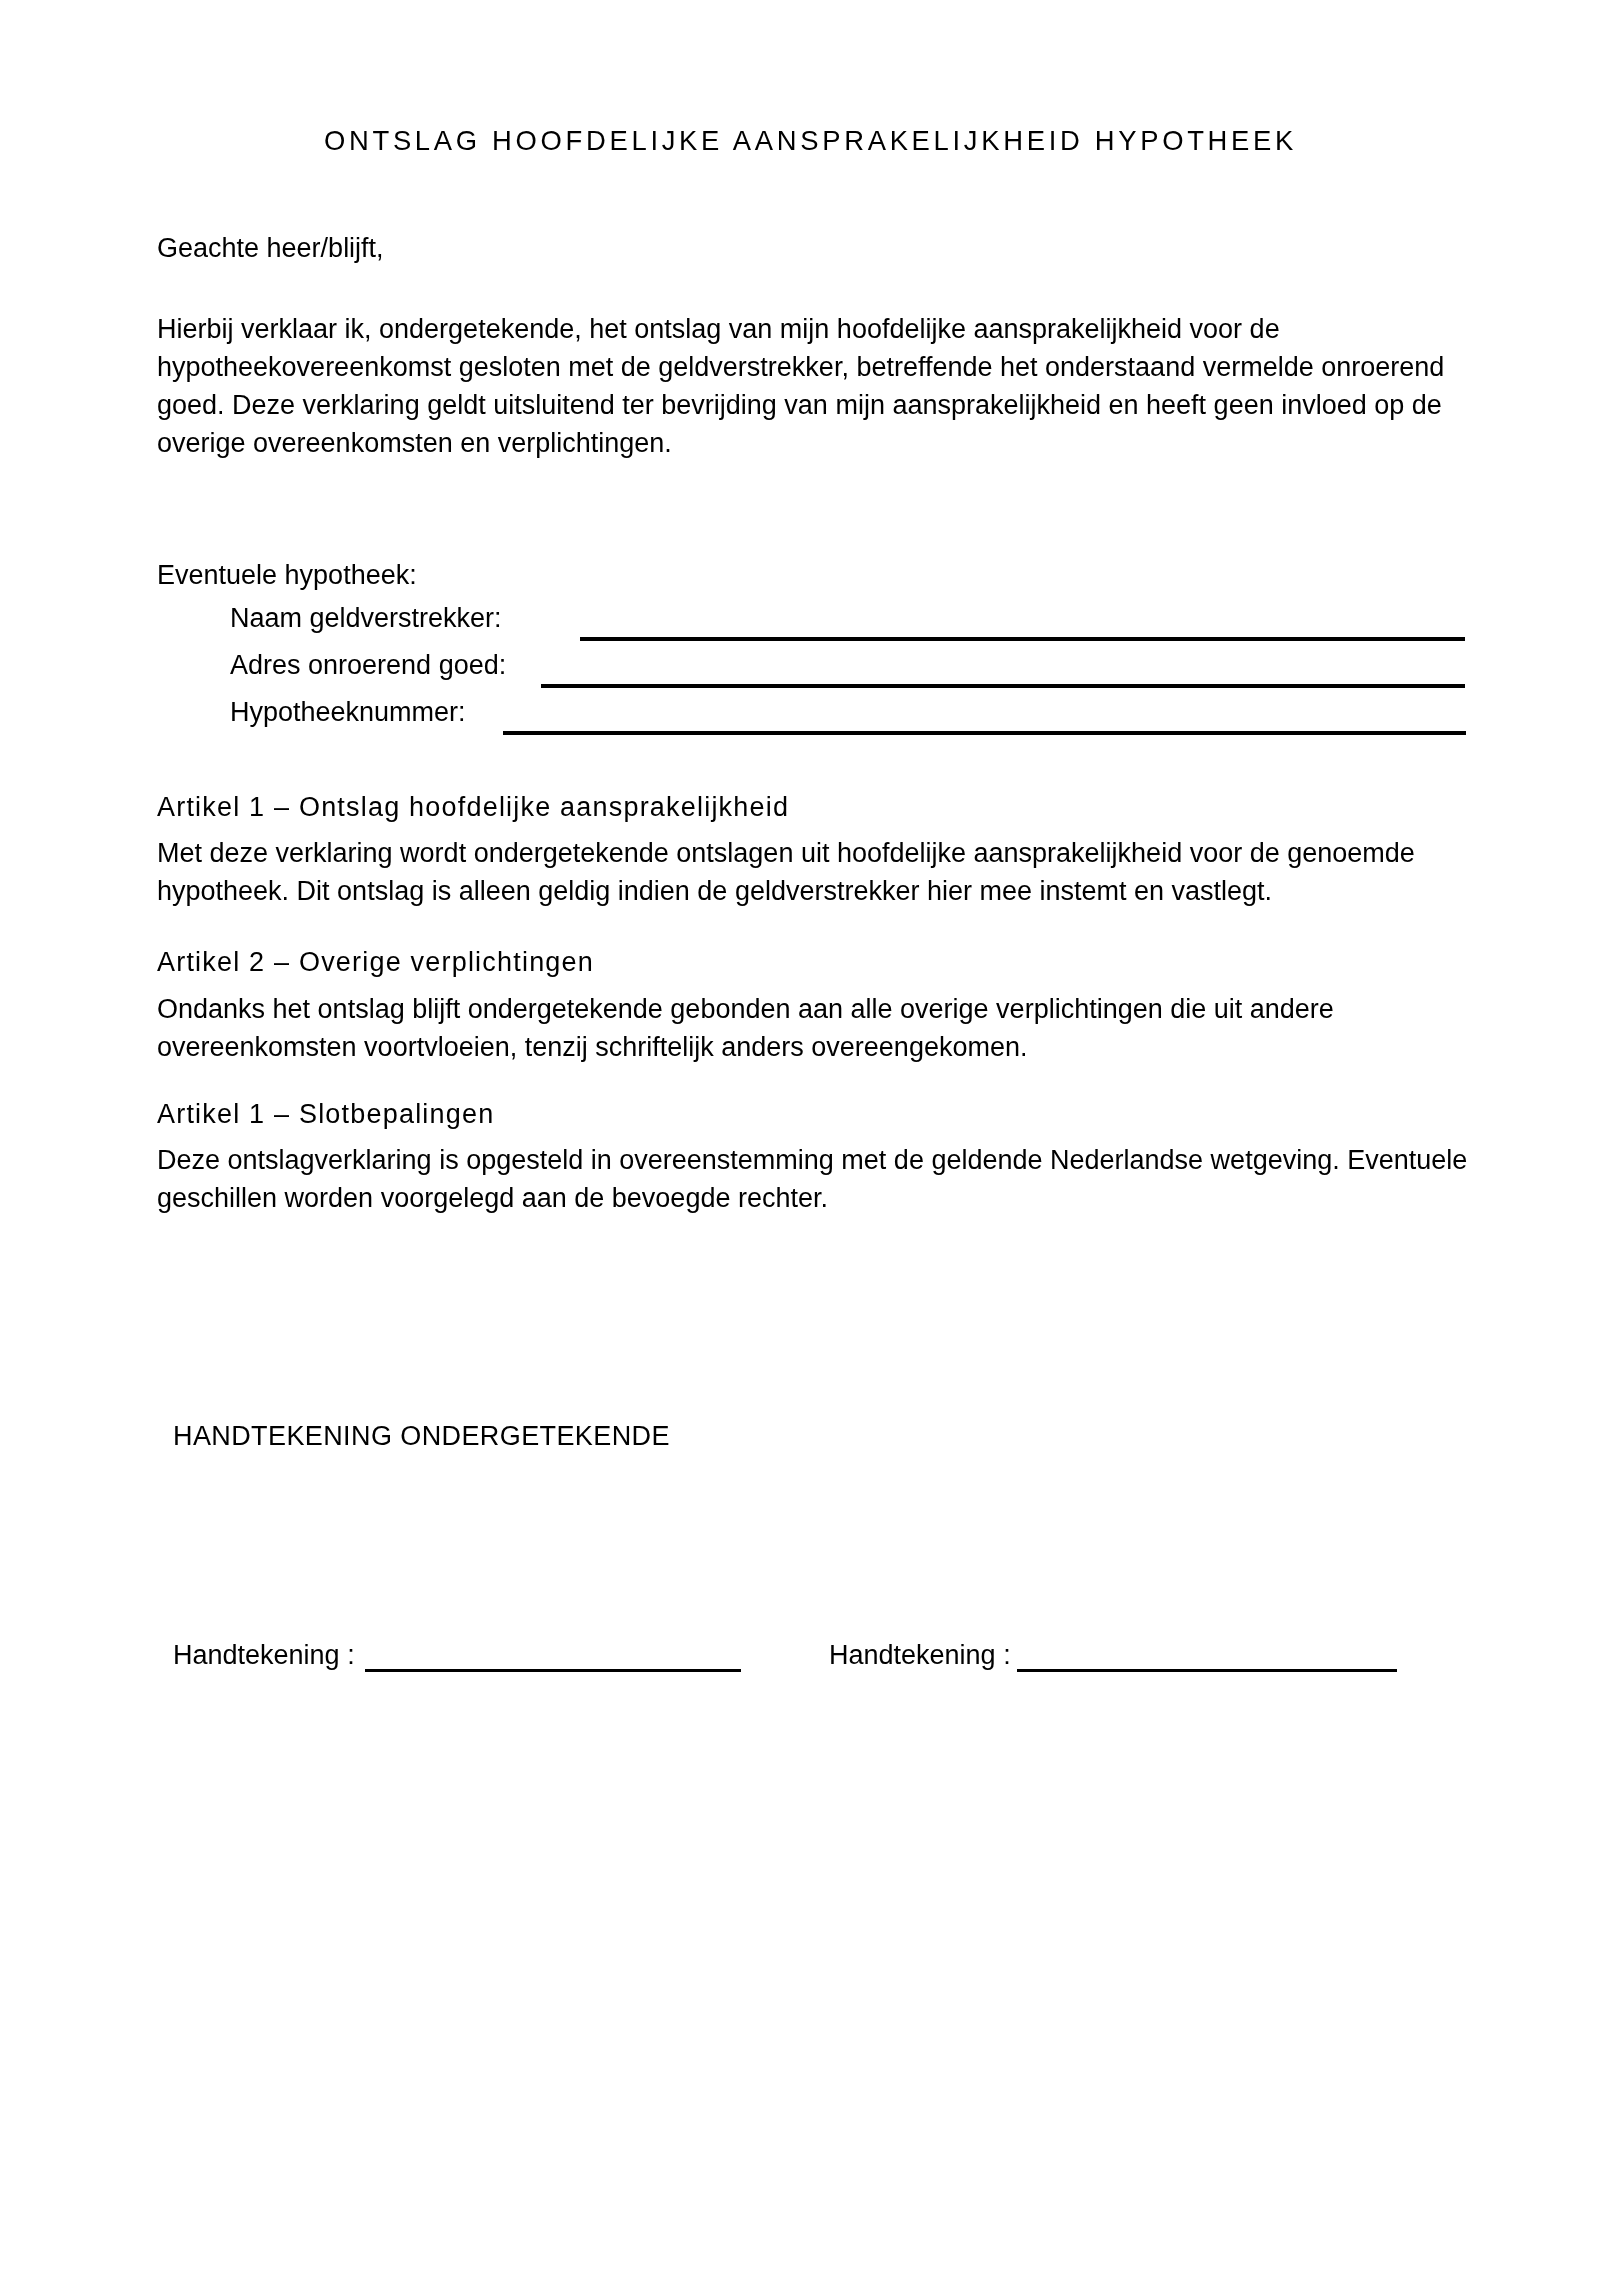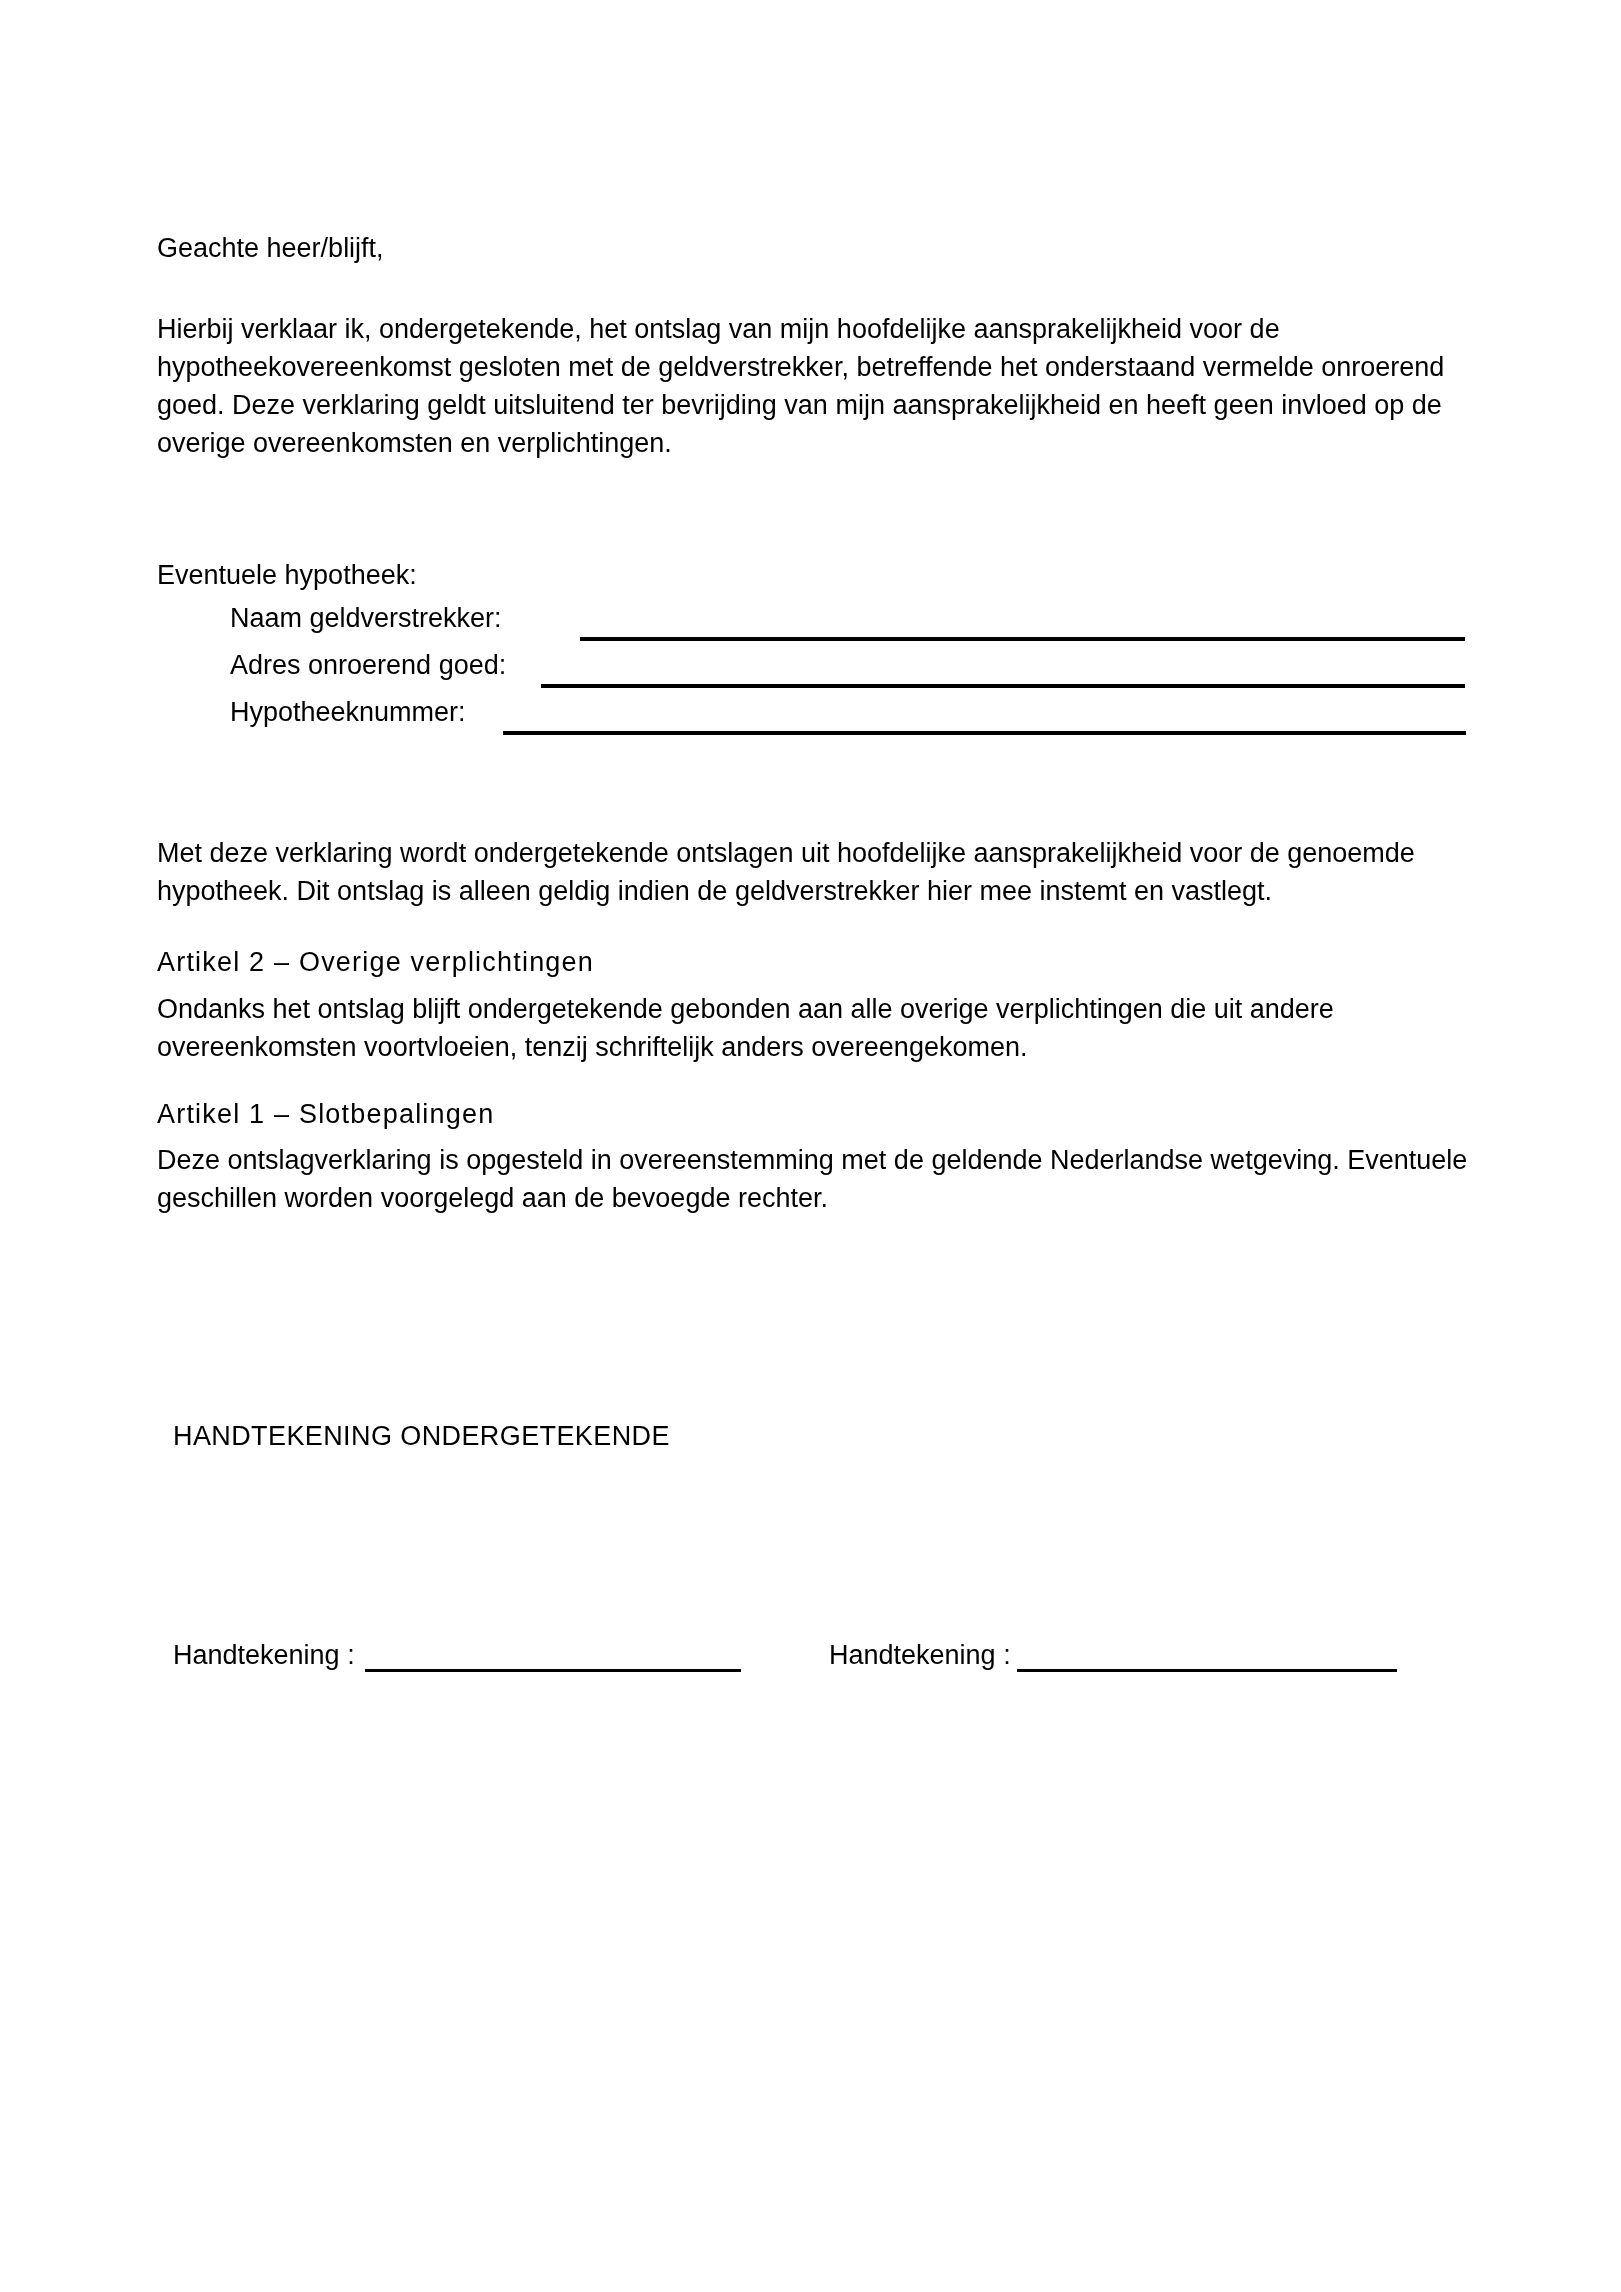--- a/index.html
+++ b/index.html
@@ -54,36 +54,38 @@
   .sig-label-right { left: 829px; }
   .sig-line { position: absolute; height: 2.5px; background: #000000; }
   .sig-line-left { top: 1669px; left: 365px; width: 376px; }
   .sig-line-right { top: 1669px; left: 1017px; width: 380px; }
 </style>
 </head>
 <body>
 
 <div class="page">
 
+  <div class="abs doc-title">ONTSLAG HOOFDELIJKE AANSPRAKELIJKHEID HYPOTHEEK</div>
 
   <div class="abs body-text salutation">Geachte heer/blijft,</div>
 
   <div class="abs body-text intro">Hierbij verklaar ik, ondergetekende, het ontslag van mijn hoofdelijke aansprakelijkheid voor de hypotheekovereenkomst gesloten met de geldverstrekker, betreffende het onderstaand vermelde onroerend goed. Deze verklaring geldt uitsluitend ter bevrijding van mijn aansprakelijkheid en heeft geen invloed op de overige overeenkomsten en verplichtingen.</div>
 
   <div class="abs body-text details-heading">Eventuele hypotheek:</div>
 
   <div class="abs body-text field-label field-label-0">Naam geldverstrekker:</div>
   <div class="fill-line fill-line-0"></div>
 
   <div class="abs body-text field-label field-label-1">Adres onroerend goed:</div>
   <div class="fill-line fill-line-1"></div>
 
   <div class="abs body-text field-label field-label-2">Hypotheeknummer:</div>
   <div class="fill-line fill-line-2"></div>
 
+  <div class="abs body-text article-head article-head-0">Artikel 1 – Ontslag hoofdelijke aansprakelijkheid</div>
   <div class="abs body-text article-body-0">Met deze verklaring wordt ondergetekende ontslagen uit hoofdelijke aansprakelijkheid voor de genoemde hypotheek. Dit ontslag is alleen geldig indien de geldverstrekker hier mee instemt en vastlegt.</div>
 
   <div class="abs body-text article-head article-head-1">Artikel 2 – Overige verplichtingen</div>
   <div class="abs body-text article-body-1">Ondanks het ontslag blijft ondergetekende gebonden aan alle overige verplichtingen die uit andere overeenkomsten voortvloeien, tenzij schriftelijk anders overeengekomen.</div>
 
   <div class="abs body-text article-head article-head-2">Artikel 1 – Slotbepalingen</div>
   <div class="abs body-text article-body-2">Deze ontslagverklaring is opgesteld in overeenstemming met de geldende Nederlandse wetgeving. Eventuele geschillen worden voorgelegd aan de bevoegde rechter.</div>
 
   <div class="abs body-text sig-header sig-header-left">HANDTEKENING ONDERGETEKENDE</div>
 

